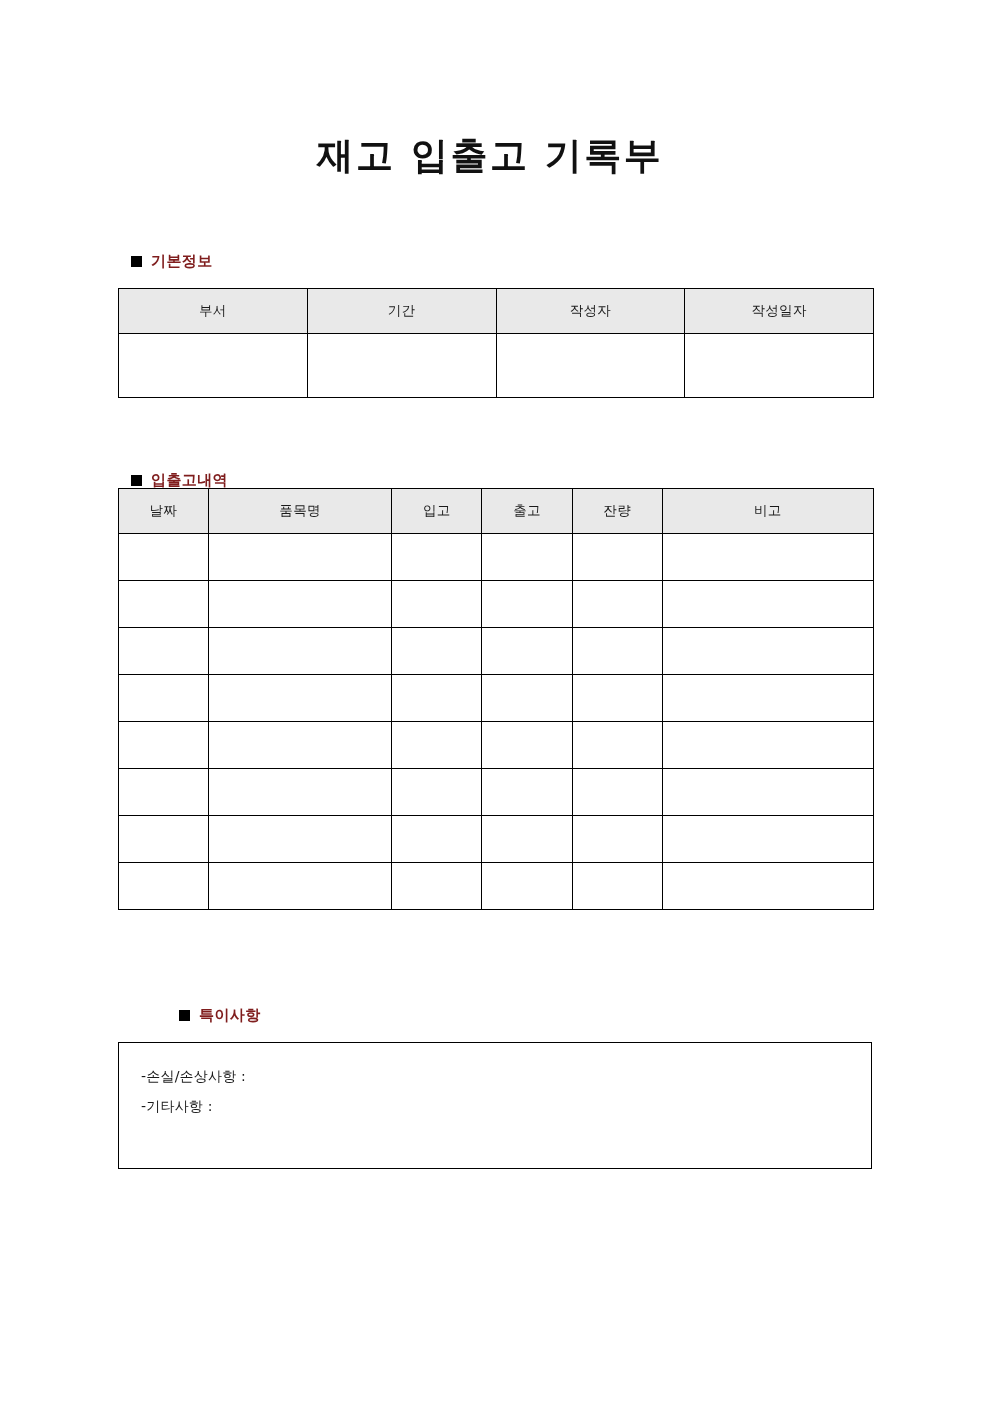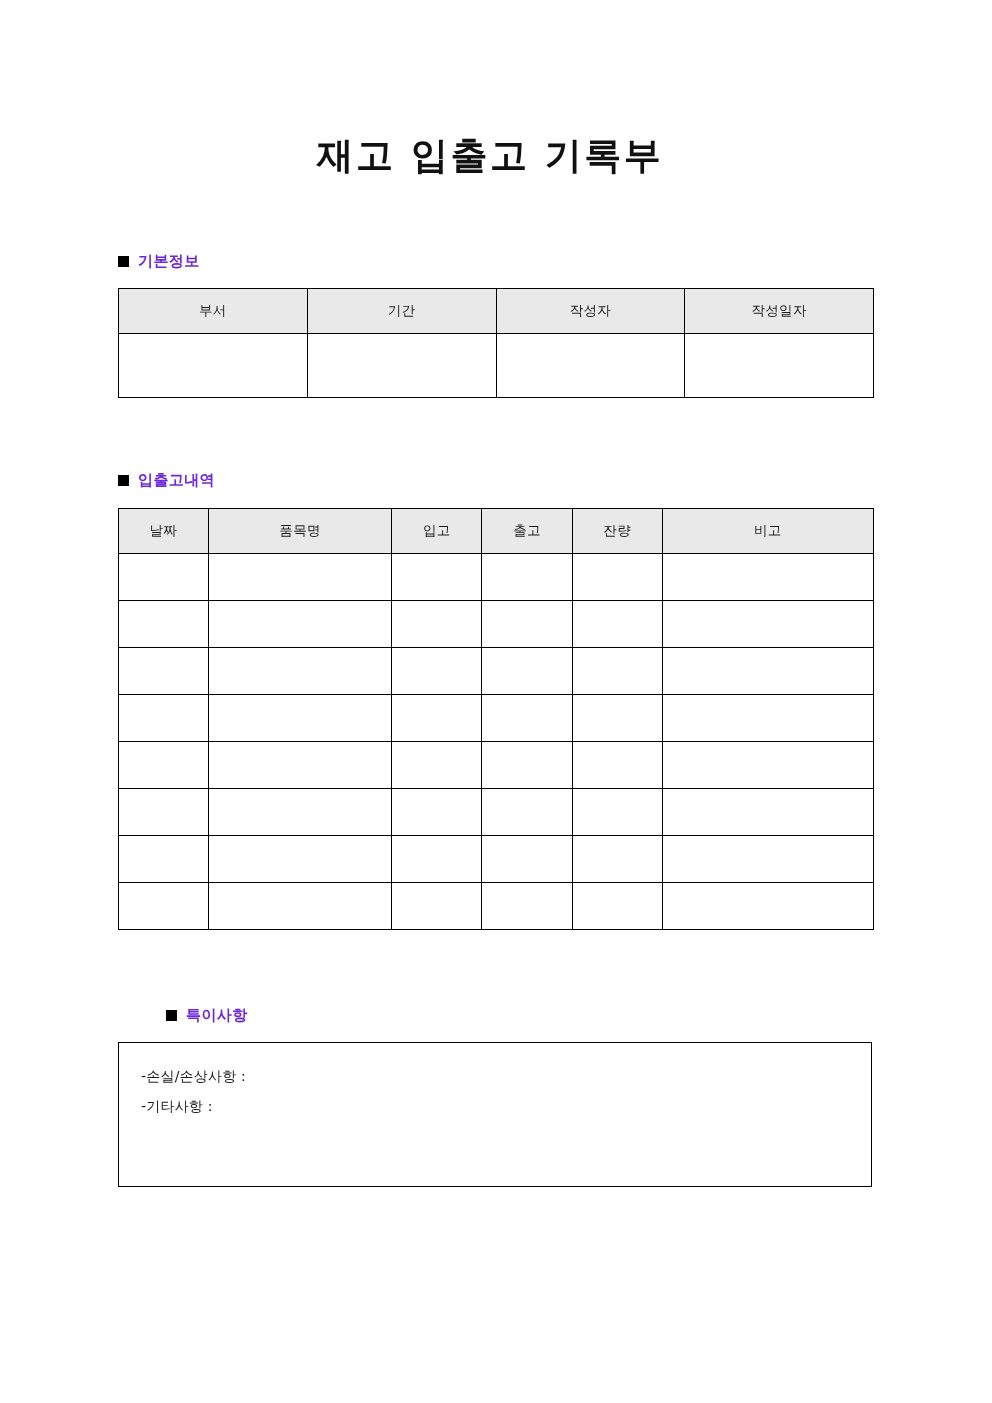--- a/index.html
+++ b/index.html
@@ -36,24 +36,24 @@
     font-weight: bold;
     letter-spacing: 2.5px;
     line-height: 1.25;
     color: #111111;
     margin-left: 28px;
   }
 
   
   .section-head {
     position: absolute;
-    left: 118px;
+    left: 131px;
     font-size: 15px;
     font-weight: bold;
-    color: #6d28d9;
+    color: #7f1d1d;
     display: flex;
     align-items: center;
     white-space: nowrap;
   }
   .section-head .bullet {
     display: inline-block;
     width: 11px;
     height: 11px;
     background: #000000;
     margin-right: 9px;
@@ -92,30 +92,30 @@
     height: 44px;
     font-size: 13.5px;
     letter-spacing: 0.3px;
   }
 
   
   #table-basic { top: 288px; }
   #table-basic tbody td { height: 63px; }
 
   
-  #table-ledger { top: 508px; }
+  #table-ledger { top: 488px; }
   #table-ledger tbody td { height: 46px; }
 
   
   .notes-box {
     position: absolute;
     left: 118px;
     top: 1042px;
     width: 754px;
-    height: 145px;
+    height: 127px;
     border: 1px solid #000000;
     background: #ffffff;
     box-sizing: border-box;
     padding: 18px 0 0 22px;
   }
   .notes-line {
     font-size: 14px;
     line-height: 30px;
     color: #1a1a1a;
     white-space: pre;

